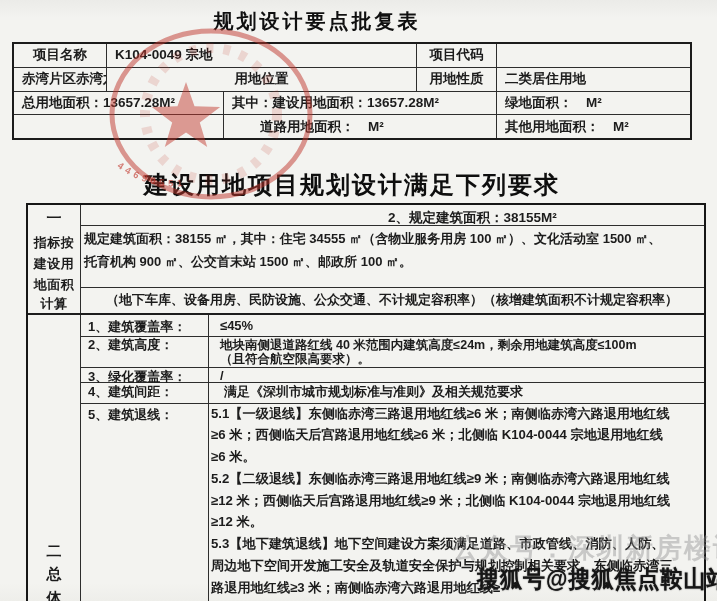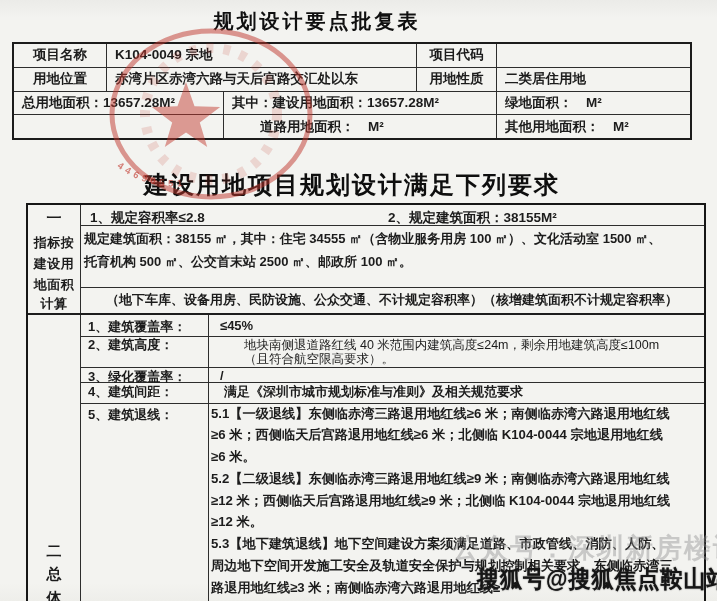--- a/index.html
+++ b/index.html
@@ -31,21 +31,21 @@
         border:2.5px solid #161616; border-bottom:none; box-sizing:border-box; overflow:hidden; }
   .t2 .abs { position:absolute; white-space:nowrap; }
   .vA { position:absolute; left:52px; top:0; bottom:0; width:1.4px; background:#2d2d2d; }
   .vB { position:absolute; left:180px; top:108px; bottom:0; width:1.4px; background:#2d2d2d; }
   .hl { position:absolute; left:52px; right:0; height:1.4px; background:#2d2d2d; }
   .hfull { position:absolute; left:0; right:0; height:2.2px; background:#1d1d1d; }
   .sideA { left:0; width:52px; text-align:center; font-weight:700; font-size:15px; }
   .sideS { left:0; width:52px; text-align:center; font-weight:600; font-size:13px; letter-spacing:0.5px; }
   .b13  { font-size:13px;  font-weight:600; }
   .b135 { font-size:13.5px; font-weight:600; }
-  .b125 { font-size:12.5px; font-weight:400;margin-left:24px; }
+  .b125 { font-size:12.5px; font-weight:700; }
   .setback { position:absolute; left:183px; top:197.5px; width:492px;
              font-size:13.2px; font-weight:600; line-height:21.8px; }
   .setback div { white-space:nowrap; }
   
   .seal { position:absolute; left:103px; top:26px; }
   
   .wm-faint { position:absolute; left:452px; top:530px; font-size:27px; font-weight:700;
               color:#8f8f8f; opacity:0.42; letter-spacing:2px; white-space:nowrap; }
   .wm-dark  { position:absolute; left:477px; top:563px; font-size:22px; font-weight:800;
               letter-spacing:1px; color:#161616; transform:scaleY(1.08); transform-origin:top left;
@@ -59,22 +59,22 @@
   <div class="doc-title">规划设计要点批复表</div>
 
   <div class="t1">
     <div class="trow cols4">
       <div class="cell lab">项目名称</div>
       <div class="cell">K104-0049 宗地</div>
       <div class="cell lab">项目代码</div>
       <div class="cell"></div>
     </div>
     <div class="trow cols4">
+      <div class="cell">赤湾片区赤湾六路与天后宫路交汇处以东</div>
       <div class="cell lab">用地位置</div>
-      <div class="cell">赤湾片区赤湾六路与天后宫路交汇处以东</div>
       <div class="cell lab">用地性质</div>
       <div class="cell">二类居住用地</div>
     </div>
     <div class="trow cols3">
       <div class="cell">总用地面积：13657.28M²</div>
       <div class="cell">其中：建设用地面积：13657.28M²</div>
       <div class="cell">绿地面积：　M²</div>
     </div>
     <div class="trow cols3">
       <div class="cell"></div>
@@ -95,24 +95,23 @@
     <div class="hl" style="top:161.5px"></div>
     <div class="hl" style="top:176.5px"></div>
     <div class="hl" style="top:197.5px"></div>
 
     <div class="abs sideA" style="top:4px">一</div>
     <div class="abs sideS" style="top:29px">指标按</div>
     <div class="abs sideS" style="top:50px">建设用</div>
     <div class="abs sideS" style="top:71px">地面积</div>
     <div class="abs sideS" style="top:90px">计算</div>
 
-    <div class="abs b135" style="left:62px;top:3.5px">1、规定容积率≤2.8</div>
     <div class="abs b135" style="left:360px;top:3.5px">2、规定建筑面积：38155M²</div>
     <div class="abs b13" style="left:56px;top:25px">规定建筑面积：38155 ㎡，其中：住宅 34555 ㎡（含物业服务用房 100 ㎡）、文化活动室 1500 ㎡、</div>
-    <div class="abs b13" style="left:56px;top:48px">托育机构 500 ㎡、公交首末站 2500 ㎡、邮政所 100 ㎡。</div>
+    <div class="abs b13" style="left:56px;top:48px">托育机构 900 ㎡、公交首末站 1500 ㎡、邮政所 100 ㎡。</div>
     <div class="abs b13" style="left:78px;top:86px">（地下车库、设备用房、民防设施、公众交通、不计规定容积率）（核增建筑面积不计规定容积率）</div>
 
     <div class="abs sideA" style="top:337px">二</div>
     <div class="abs sideA" style="top:360px">总</div>
     <div class="abs sideA" style="top:384px">体</div>
 
     <div class="abs b13" style="left:60px;top:112.5px">1、建筑覆盖率：</div>
     <div class="abs b13" style="left:192px;top:112.5px">≤45%</div>
     <div class="abs b13" style="left:60px;top:131px">2、建筑高度：</div>
     <div class="abs b125" style="left:192px;top:131.5px">地块南侧退道路红线 40 米范围内建筑高度≤24m，剩余用地建筑高度≤100m</div>

